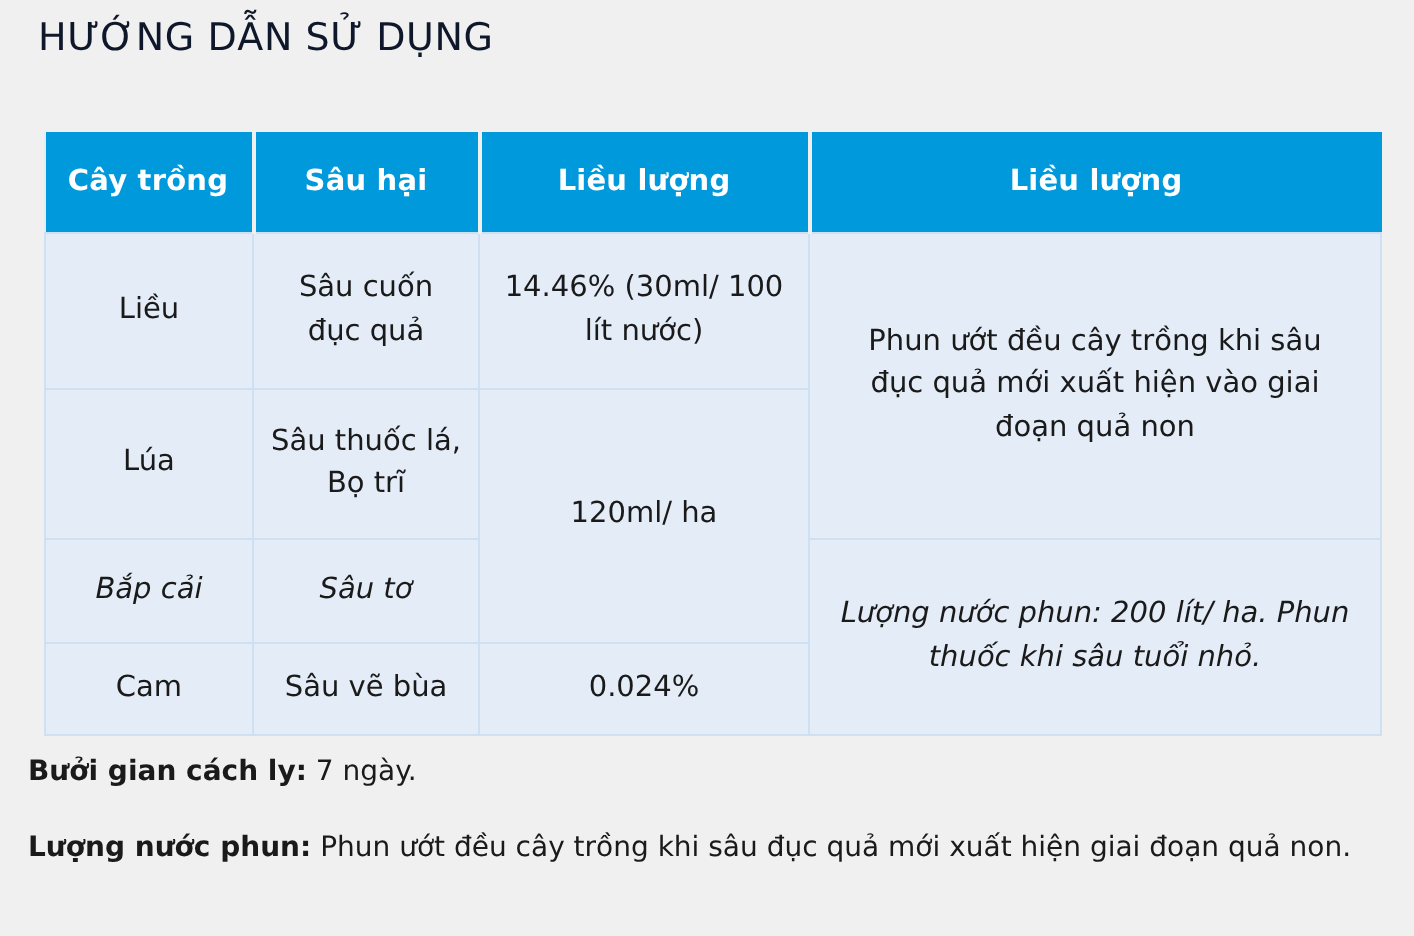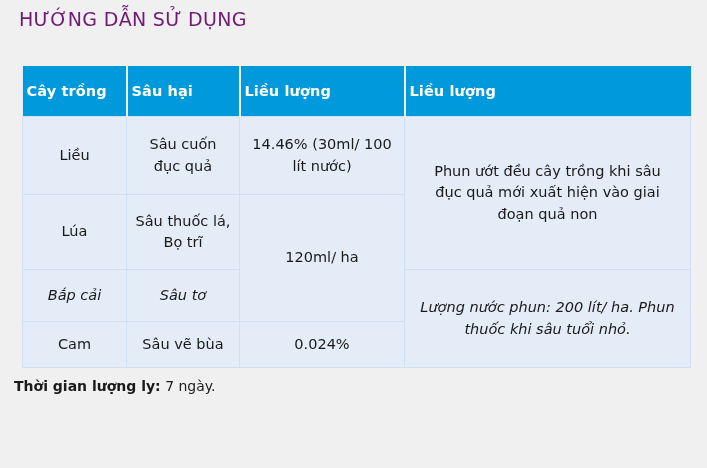--- a/index.html
+++ b/index.html
@@ -19,21 +19,21 @@
     left: 0; top: 0;
     width: 707px;
     height: 468px;
   }
   .page-title {
     position: absolute;
     left: 19px;
     top: 8px;
     font-size: 19px;
     letter-spacing: 0.3px;
-    color: #701a75;
+    color: #0f172a;
     font-weight: 400;
     white-space: nowrap;
   }
   .table-wrap {
     position: absolute;
     left: 22px;
     top: 66px;
     width: 668px;
   }
   table.guide-table {
@@ -43,21 +43,21 @@
     background: #e4ecf7;
   }
   table.guide-table th {
     background: #0099dc;
     color: #ffffff;
     font-size: 14.5px;
     font-weight: bold;
     height: 46px;
     padding: 2px 4px;
     border-right: 2px solid #f0f0f0;
-    text-align: left;
+    text-align: center;
     vertical-align: middle;
     letter-spacing: 0.1px;
   }
   table.guide-table th:last-child {
     border-right: none;
   }
   table.guide-table td {
     background: #e4ecf7;
     color: #1a1a1a;
     font-size: 14.5px;
@@ -139,17 +139,20 @@
           <td>Cam</td>
           <td>Sâu vẽ bùa</td>
           <td>0.024%</td>
         </tr>
       </tbody>
     </table>
   </div>
 
   <div class="notes">
     <p class="note-line">
-      <span class="note-label">Thời gian lượng ly:</span><span> 7 ngày.</span>
+      <span class="note-label">Bưởi gian cách ly:</span><span> 7 ngày.</span>
+    </p>
+    <p class="note-line">
+      <span class="note-label">Lượng nước phun:</span><span> Phun ướt đều cây trồng khi sâu đục quả mới xuất hiện giai đoạn quả non.</span>
     </p>
   </div>
 
 </div>
 
 </body></html>

